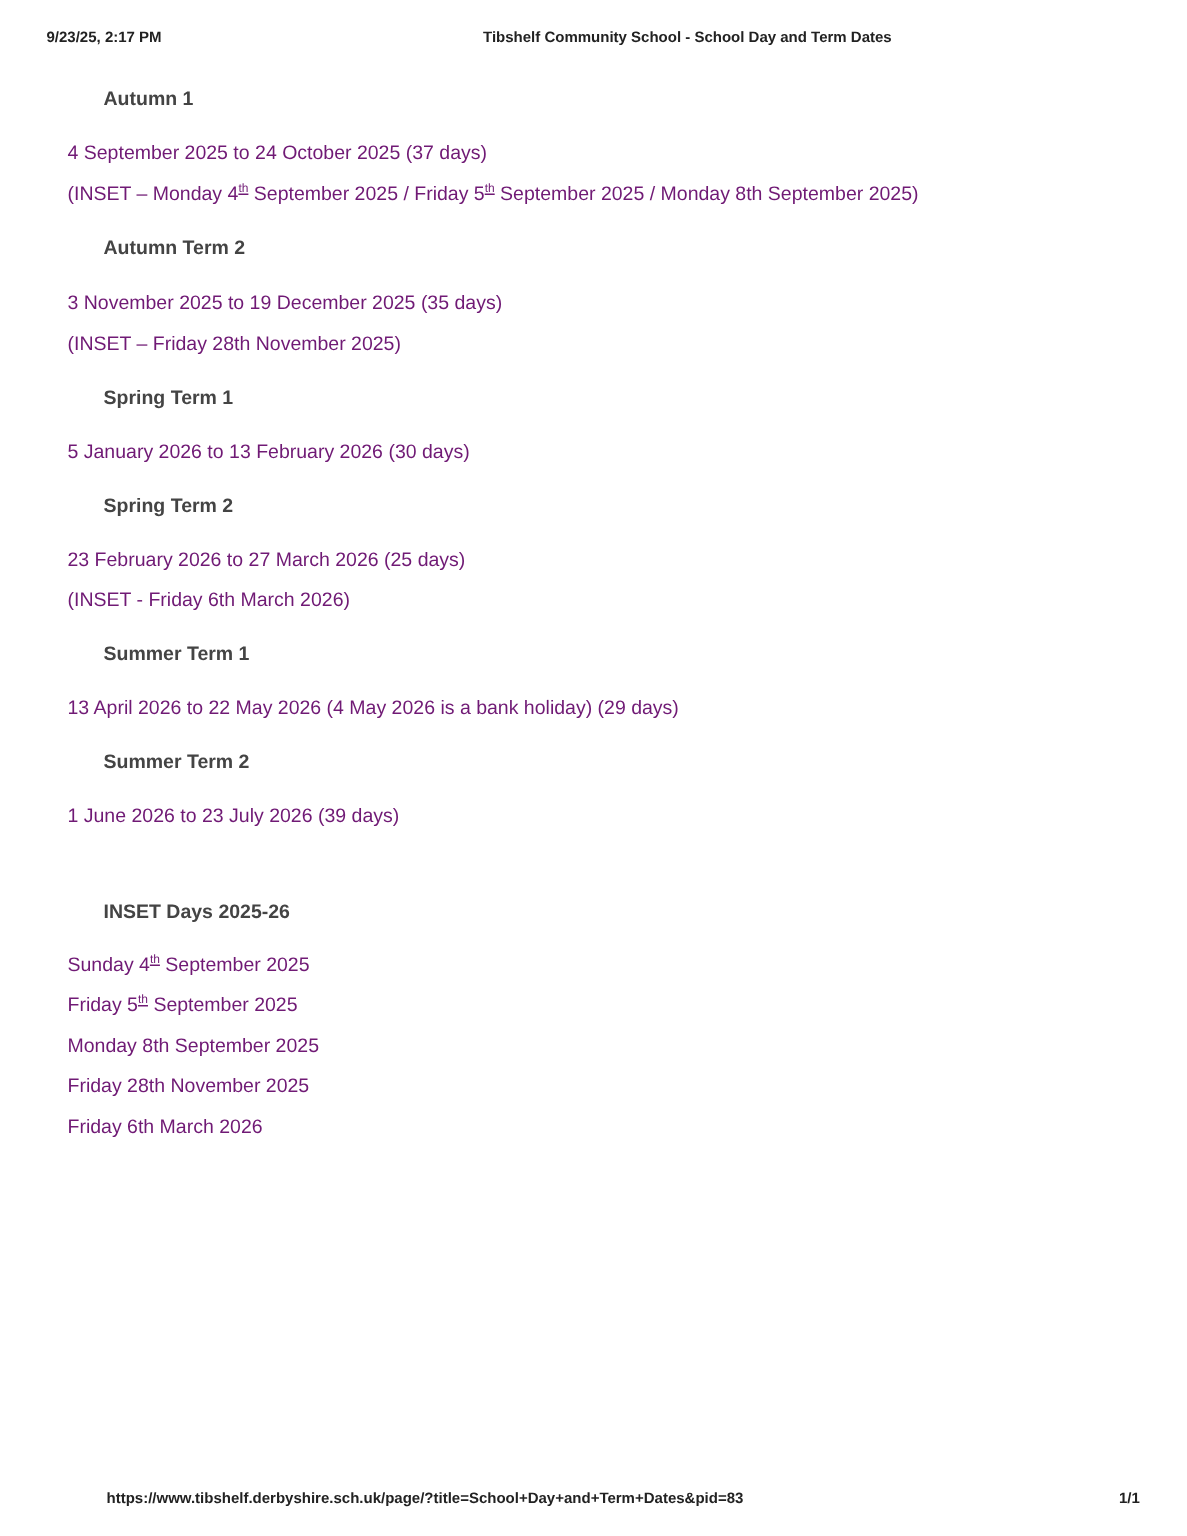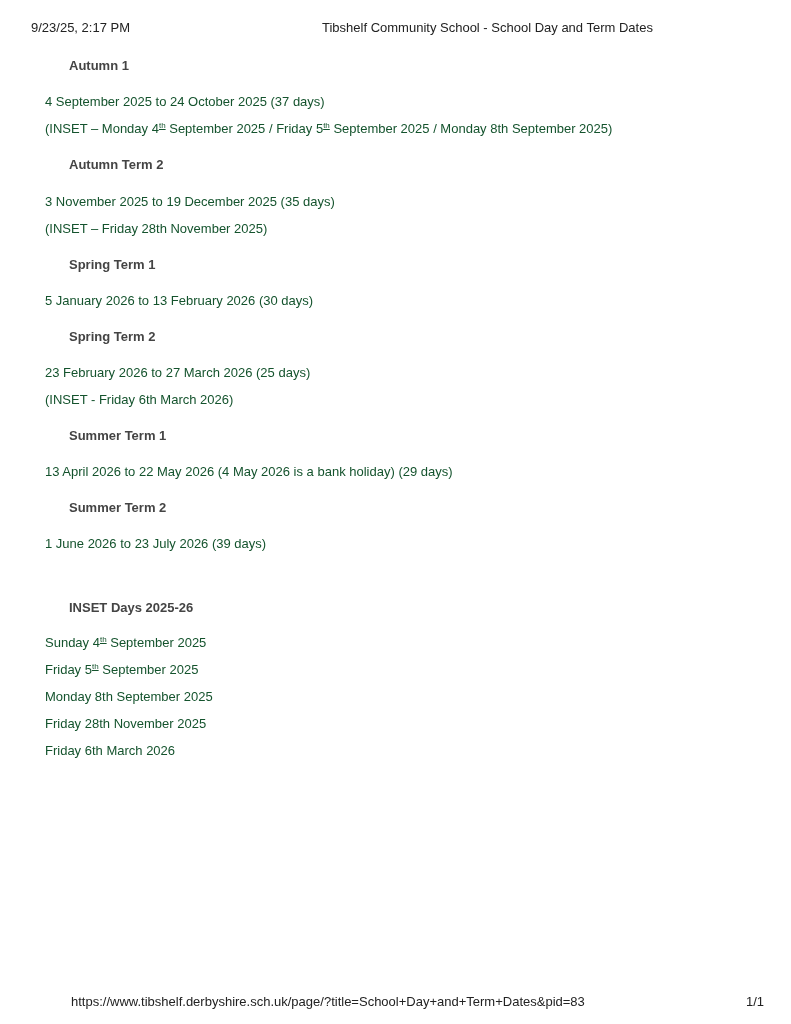--- a/index.html
+++ b/index.html
@@ -1,30 +1,31 @@
 <!DOCTYPE html>
 <html><head>
 <meta charset="utf-8">
 <style>
   html, body { margin: 0; padding: 0; background: #ffffff; }
   body {
     width: 791px; height: 1024px; position: relative; overflow: hidden;
     font-family: "Liberation Sans", sans-serif; color: #444444;
   }
   .hdr, .ftr {
-    position: absolute; font-size: 13px; color: #222;
+    position: absolute; font-size: 10px; color: #222;
     font-family: "Liberation Sans", sans-serif;
+    font-weight: bold;
   }
   .hdr-date { left: 31px; top: 20px; }
   .hdr-title { left: 322px; top: 20px; text-align: center; }
   .ftr-url { left: 31px; top: 994px; padding-left: 40px; }
   .ftr-page { left: 746px; top: 994px; }
   .content { position: absolute; left: 45px; top: 0; width: 720px; }
   .h { position: absolute; font-weight: bold; font-size: 13px; color: #444; white-space: nowrap; margin-left: 24px; }
-  .p { position: absolute; font-size: 13px; color: #14532d; white-space: nowrap; }
+  .p { position: absolute; font-size: 13px; color: #701a75; white-space: nowrap; }
   sup { font-size: 8px; vertical-align: super; line-height: 0; text-decoration: underline; }
 </style>
 </head>
 <body>
 
 <div class="hdr hdr-date">9/23/25, 2:17 PM</div>
 <div class="hdr hdr-title">Tibshelf Community School - School Day and Term Dates</div>
 
 <div class="content">
   <div class="h" style="top:58px">Autumn 1</div>

